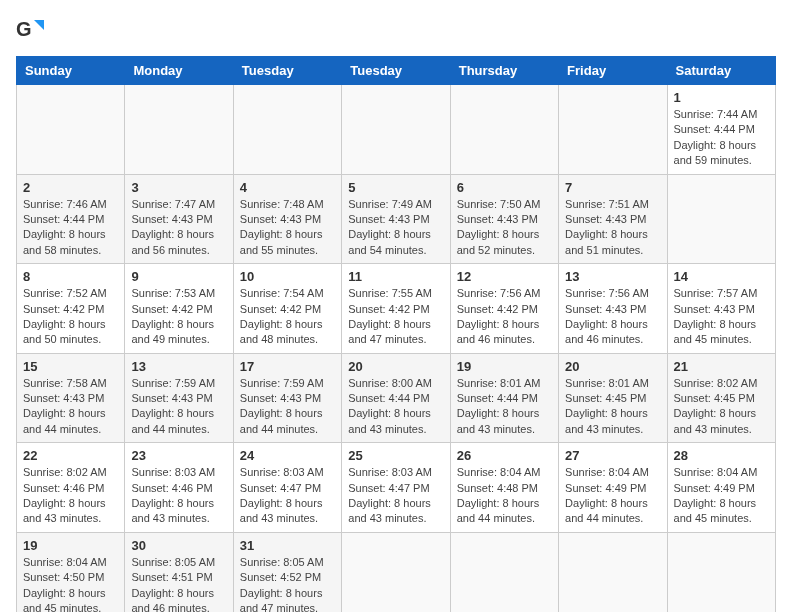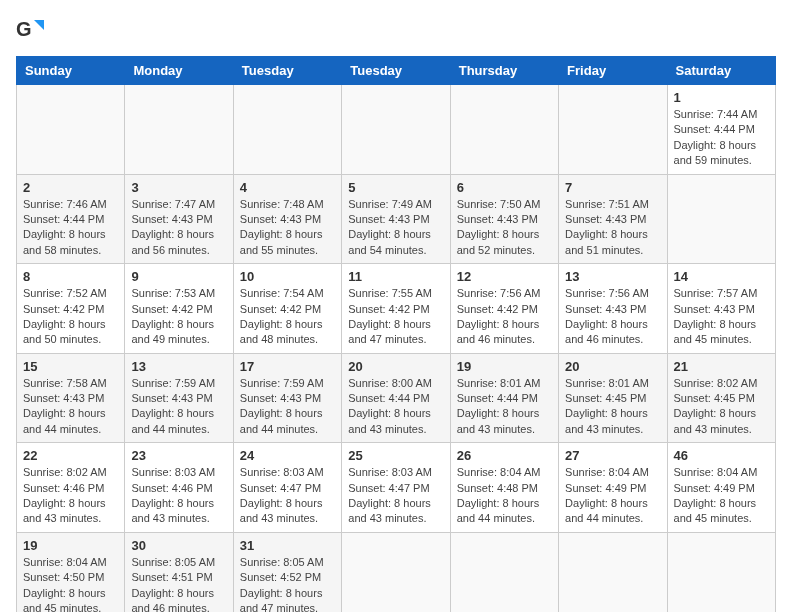--- a/index.html
+++ b/index.html
@@ -242,21 +242,21 @@
         </td>
         <td>
           <span class="day-number">26</span>
           <div class="day-info">Sunrise: 8:04 AM<br>Sunset: 4:48 PM<br>Daylight: 8 hours and 44 minutes.</div>
         </td>
         <td>
           <span class="day-number">27</span>
           <div class="day-info">Sunrise: 8:04 AM<br>Sunset: 4:49 PM<br>Daylight: 8 hours and 44 minutes.</div>
         </td>
         <td>
-          <span class="day-number">46</span>
+          <span class="day-number">28</span>
           <div class="day-info">Sunrise: 8:04 AM<br>Sunset: 4:49 PM<br>Daylight: 8 hours and 45 minutes.</div>
         </td>
       </tr>
       <tr>
         <td>
           <span class="day-number">19</span>
           <div class="day-info">Sunrise: 8:04 AM<br>Sunset: 4:50 PM<br>Daylight: 8 hours and 45 minutes.</div>
         </td>
         <td>
           <span class="day-number">30</span>

